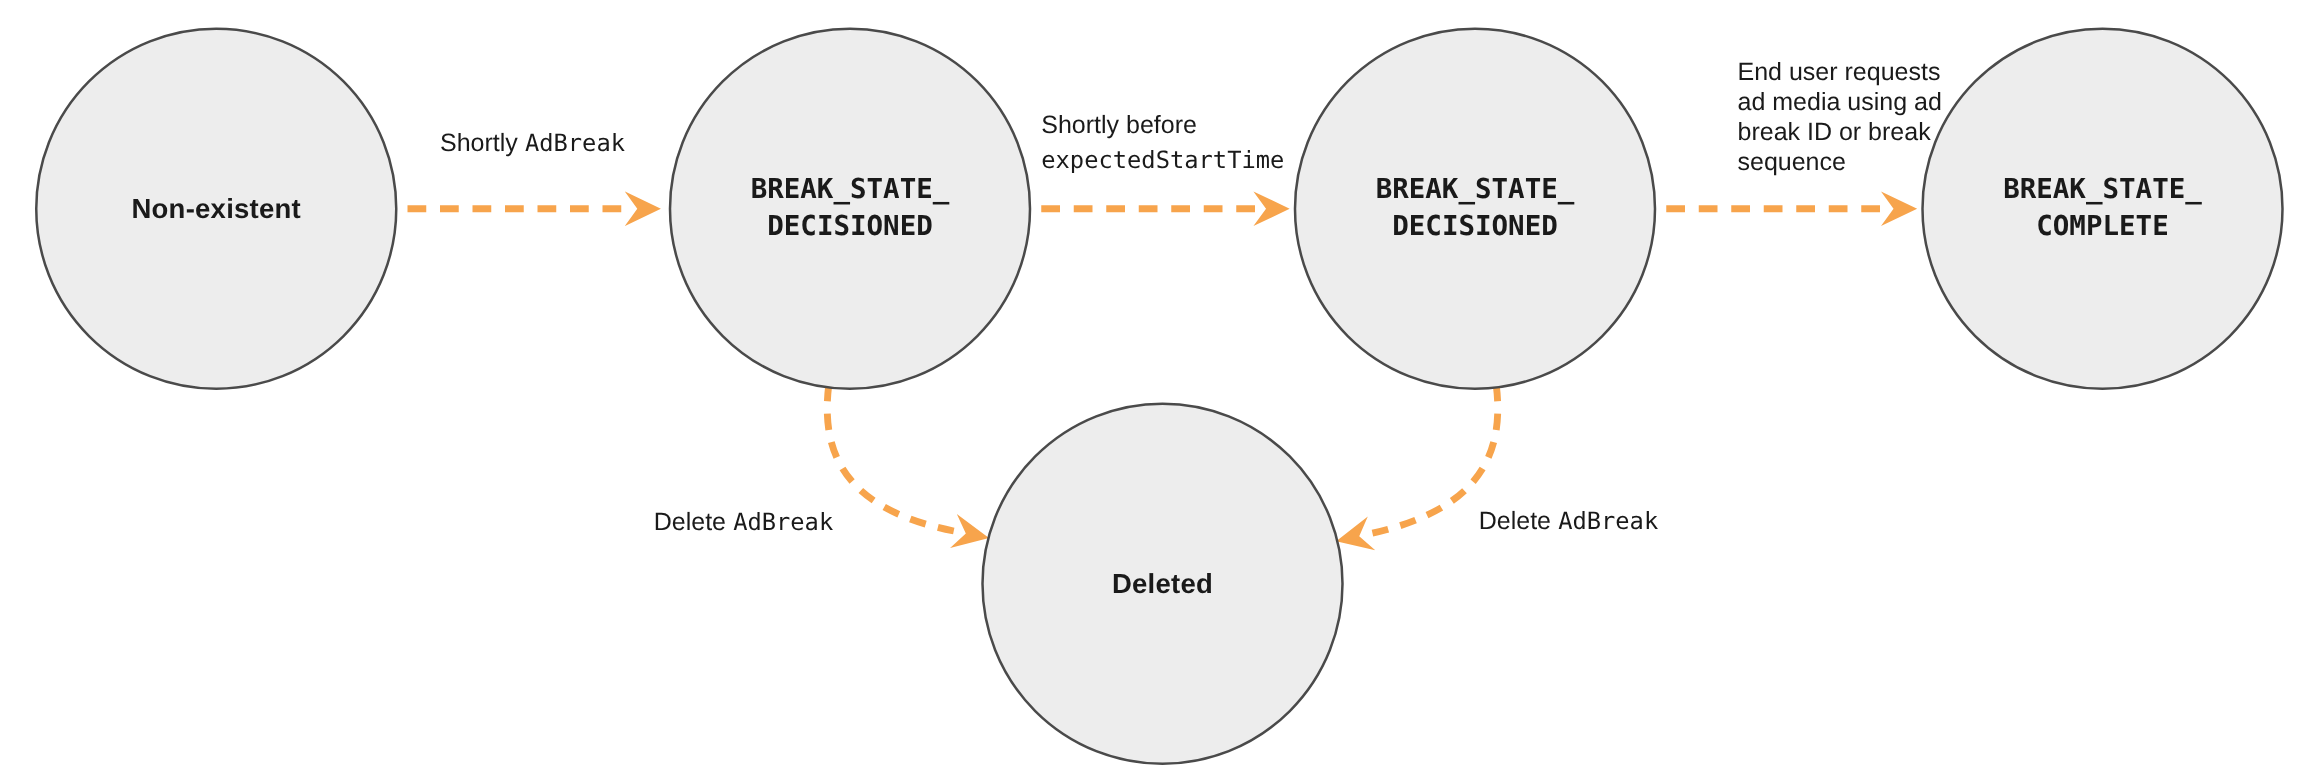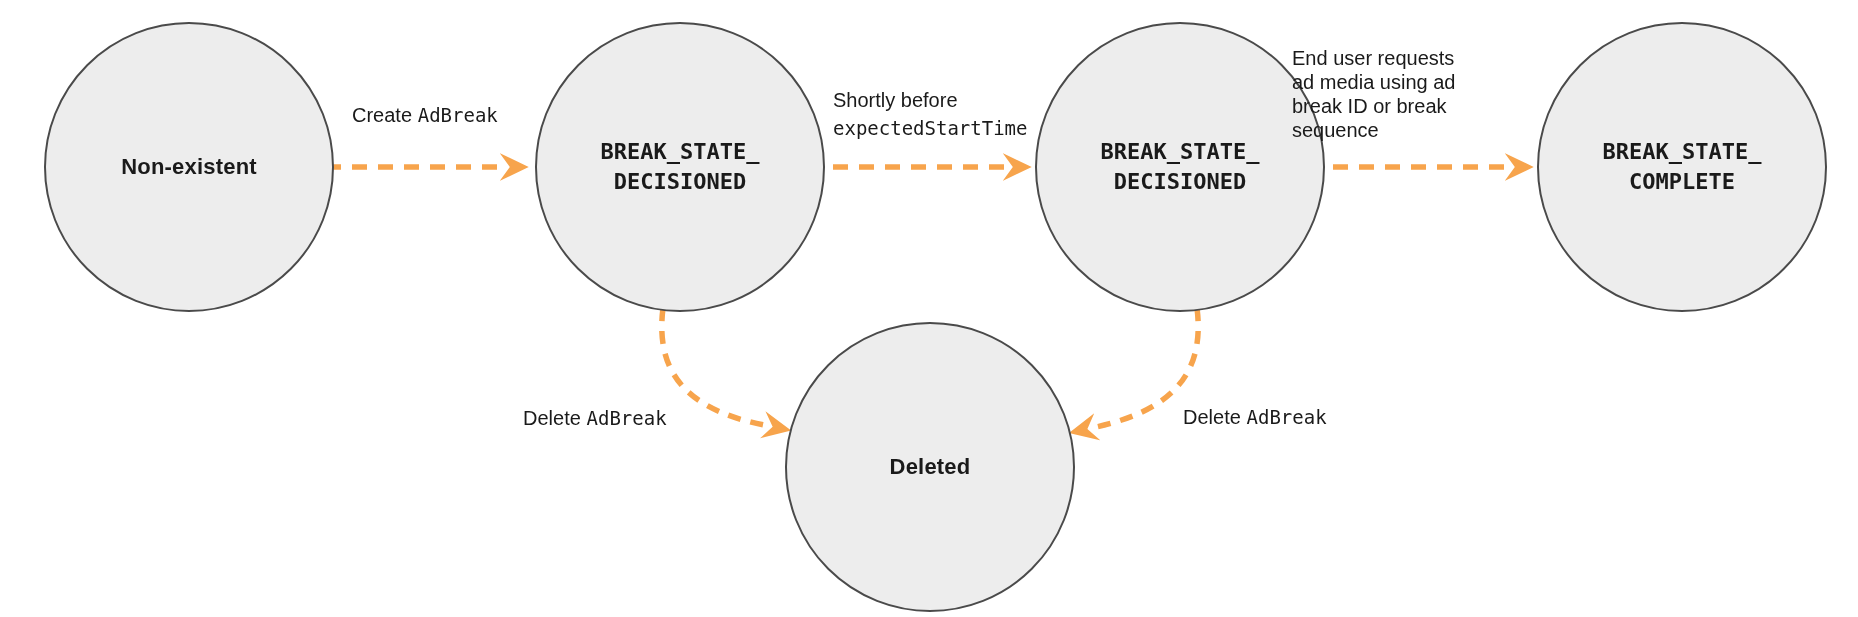--- a/index.html
+++ b/index.html
@@ -76,21 +76,21 @@
         <polygon class="head" points="0,0.5 11.5,6 0,11.5 4,6"></polygon>
       </marker>
     </defs>
     <path class="dash" d="M 326 167 L 501 167" marker-end="url(#chevron)"></path>
     <path class="dash" d="M 833 167 L 1004 167" marker-end="url(#chevron)"></path>
     <path class="dash" d="M 1333 167 L 1506 167" marker-end="url(#chevron)"></path>
     <path class="dash curve" d="M 663 308 C 656 365, 678 408, 764 425" marker-end="url(#chevron)"></path>
     <path class="dash curve" d="M 1197 308 C 1204 365, 1182 408, 1096 427" marker-end="url(#chevron)"></path>
   </svg>
 
-  <div class="node" style="left:44px; top:22px;">
+  <div class="node" style="left:28px; top:22px;">
     <span class="node-label-sans">Non-existent</span>
   </div>
 
   <div class="node" style="left:535px; top:22px;">
     <span class="node-label-mono">
       <span class="line">BREAK_STATE_</span>
       <span class="line">DECISIONED</span>
     </span>
   </div>
 
@@ -106,29 +106,29 @@
       <span class="line">BREAK_STATE_</span>
       <span class="line">COMPLETE</span>
     </span>
   </div>
 
   <div class="node" style="left:785px; top:322px;text-align:right;">
     <span class="node-label-sans">Deleted</span>
   </div>
 
   <div class="edge-label" style="left:352px; top:103px;">
-    <span class="sans">Create</span><span class="mono gap">AdBreak</span>
+    <span class="sans">Shortly</span><span class="mono gap">AdBreak</span>
   </div>
 
   <div class="edge-label two-line" style="left:833px; top:86px;">
     <span class="line sans">Shortly before</span>
     <span class="line mono">expectedStartTime</span>
   </div>
 
-  <div class="edge-label pre sans" style="left:1292px; top:46px;">End user requests
+  <div class="edge-label pre sans" style="left:1390px; top:46px;">End user requests
 ad media using ad
 break ID or break
 sequence</div>
 
   <div class="edge-label" style="left:523px; top:406px;">
     <span class="sans">Delete</span><span class="mono gap">AdBreak</span>
   </div>
 
   <div class="edge-label" style="left:1183px; top:405px;">
     <span class="sans">Delete</span><span class="mono gap">AdBreak</span>

